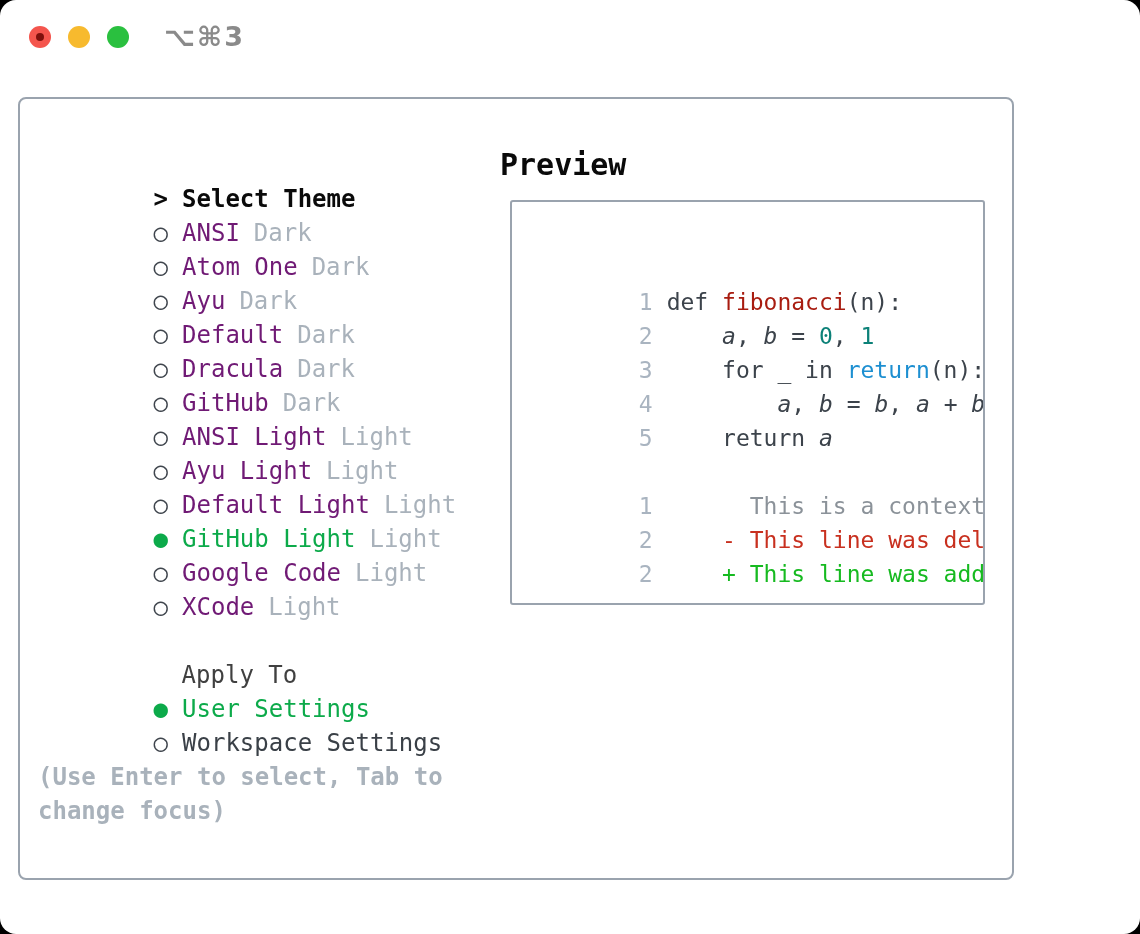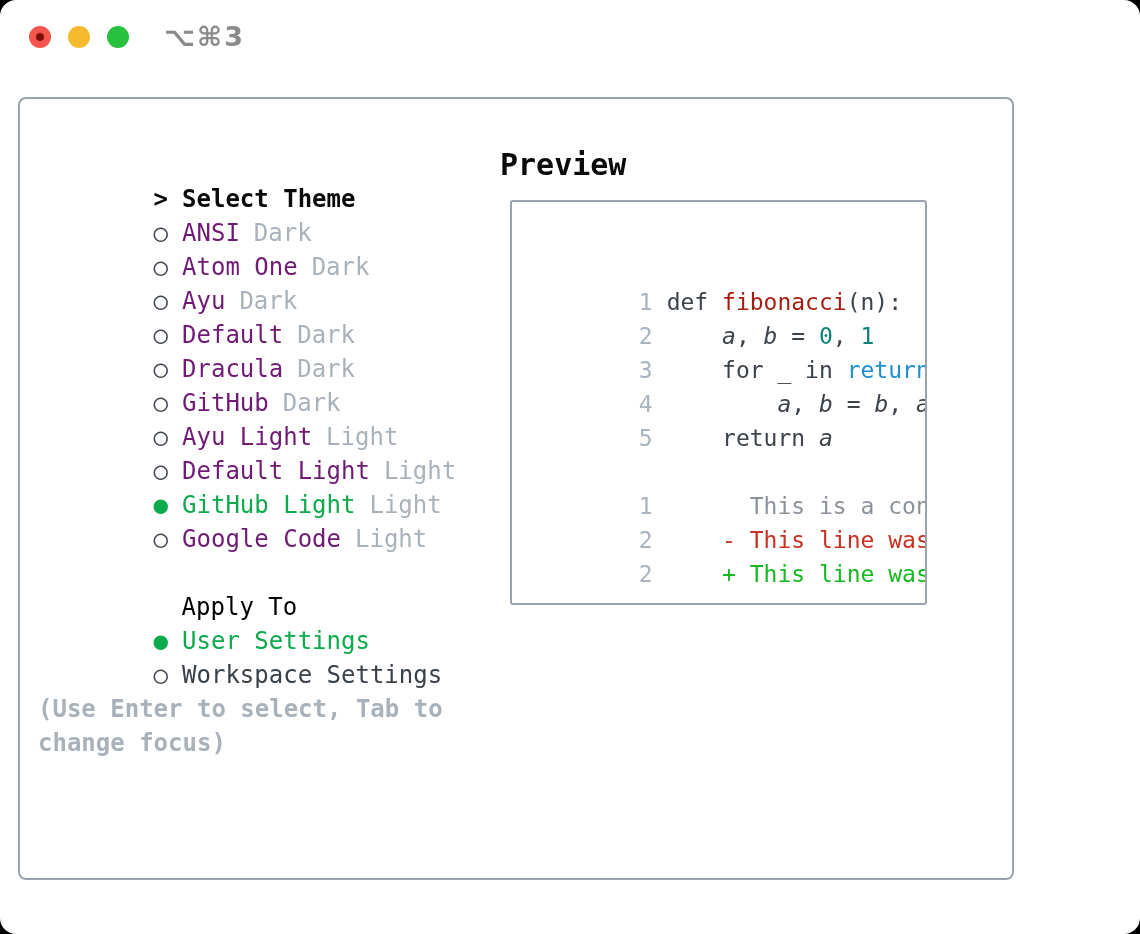--- a/index.html
+++ b/index.html
@@ -31,31 +31,31 @@
   .left-col{position:absolute;left:18px;top:49px;}
   .prompt{font-weight:bold;color:#0a0a0a;margin-right:14px;}
   .list-title{font-weight:bold;color:#0a0a0a;}
   .bullet{color:#3f454d;margin-right:14px;}
   .name{color:#701a75;}
   .variant{color:#a9b2bb;margin-left:14px;margin-top:46px;}
   .theme-row.selected .bullet,
   .theme-row.selected .name,
   .apply-row.selected .bullet,
   .apply-row.selected .label{color:#0caa4a;}
-  .apply-title{color:#000000;margin-left:28px;margin-top:45px;}
+  .apply-title{color:#404040;margin-left:28px;margin-top:45px;}
   .label{color:#3a4047;}
   .spacer{height:34px;}
   .hint{color:#a9b2bb;font-weight:bold;}
   
   .preview-title{
     position:absolute;left:480px;top:49px;height:34px;line-height:34px;
     font-size:30px;font-weight:bold;color:#0a0a0a;
   }
   .preview-box{
-    position:absolute;left:490px;top:101px;width:417px;height:405px;box-sizing:border-box;
+    position:absolute;left:490px;top:101px;width:475px;height:405px;box-sizing:border-box;
     border:2px solid #9aa3ae;border-radius:3px;background:#fff;
     padding:49px 0 0 16px;overflow:hidden;
   }
   .cl{height:34px;line-height:34px;font-size:23px;white-space:pre;}
   .ln{color:#a9b4c0;margin-right:14px;}
   .tk-p{color:#3c434b;}
   .tk-fn{color:#a81c10;}
   .tk-var{color:#3c434b;font-style:italic;}
   .tk-num{color:#0c8178;}
   .tk-bi{color:#1d8fd1;}
@@ -96,30 +96,36 @@
       <div class="row theme-row">
         <span class="bullet">○</span><span class="name">Default</span><span class="variant">Dark</span>
       </div>
       <div class="row theme-row">
         <span class="bullet">○</span><span class="name">Dracula</span><span class="variant">Dark</span>
       </div>
       <div class="row theme-row">
         <span class="bullet">○</span><span class="name">GitHub</span><span class="variant">Dark</span>
       </div>
       <div class="row theme-row">
+        <span class="bullet">○</span><span class="name">ANSI Light</span><span class="variant">Light</span>
+      </div>
+      <div class="row theme-row">
         <span class="bullet">○</span><span class="name">Ayu Light</span><span class="variant">Light</span>
       </div>
       <div class="row theme-row">
         <span class="bullet">○</span><span class="name">Default Light</span><span class="variant">Light</span>
       </div>
       <div class="row theme-row selected">
         <span class="bullet">●</span><span class="name">GitHub Light</span><span class="variant">Light</span>
       </div>
       <div class="row theme-row">
         <span class="bullet">○</span><span class="name">Google Code</span><span class="variant">Light</span>
+      </div>
+      <div class="row theme-row">
+        <span class="bullet">○</span><span class="name">XCode</span><span class="variant">Light</span>
       </div>
 
       <div class="row spacer"></div>
 
       <div class="row">
         <span class="apply-title">Apply To</span>
       </div>
       <div class="row apply-row selected">
         <span class="bullet">●</span><span class="label">User Settings</span>
       </div>

